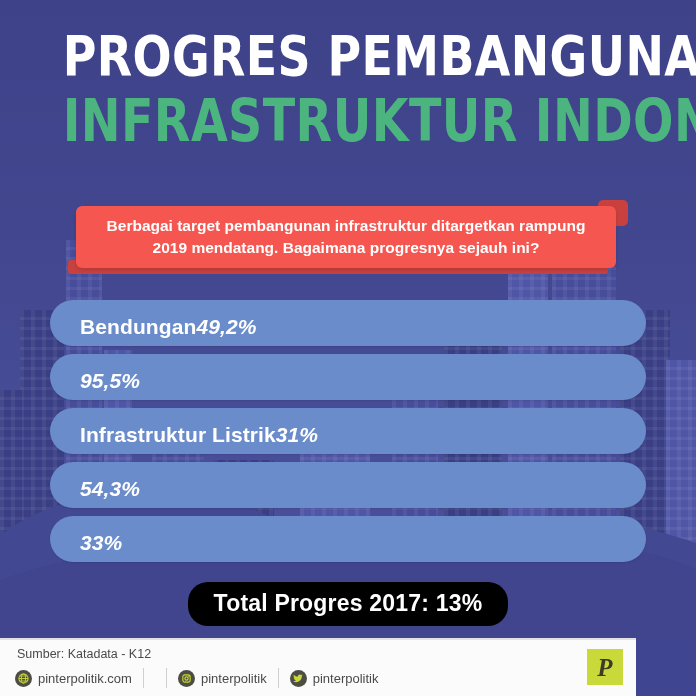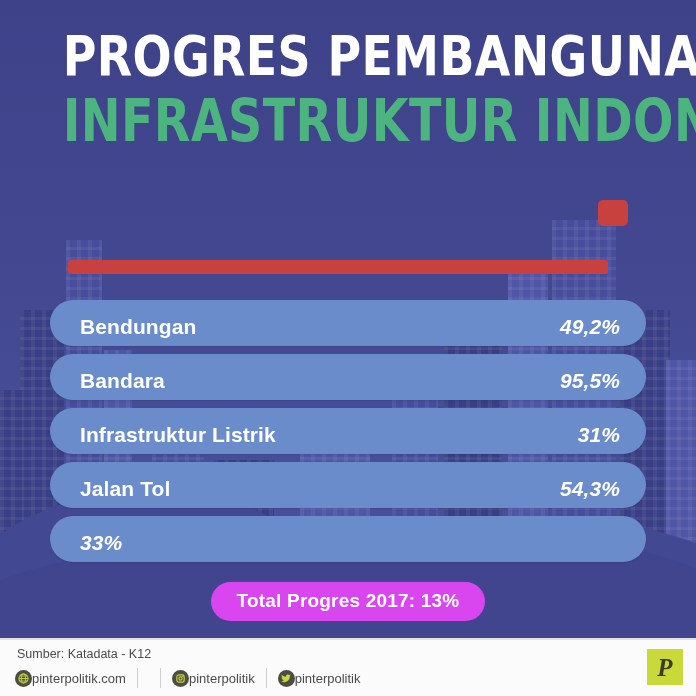--- a/index.html
+++ b/index.html
@@ -152,21 +152,21 @@
     z-index: 6;
   }
   .row {
     position: relative;
     height: 46px;
     margin-bottom: 8px;
     background: #6b8ccb;
     border-radius: 23px;
     display: flex;
     align-items: center;
-    justify-content: space-between;
+    justify-content: flex-start;
     padding: 8px 26px 0 30px;
     box-sizing: border-box;
     box-shadow: 0 1px 2px rgba(0,0,0,0.10);
   }
   .row-label {
     color: #ffffff;
     font-size: 21px;
     font-weight: 700;
     letter-spacing: 0.1px;
   }
@@ -182,35 +182,35 @@
   .total-wrap {
     position: absolute;
     left: 0;
     top: 582px;
     width: 696px;
     text-align: center;
     z-index: 6;
   }
   .total-pill {
     display: inline-block;
-    background: #d946ef;
+    background: #000000;
     color: #ffffff;
-    font-size: 19px;
+    font-size: 23px;
     font-weight: 700;
     padding: 8px 26px 9px 26px;
     border-radius: 20px;
     letter-spacing: 0.2px;
   }
 
   
   .footer {
     position: absolute;
     left: 0;
     bottom: 0;
-    width: 696px;
+    width: 636px;
     height: 56px;
     background: #fbfbfb;
     border-top: 2px solid #e2e2e2;
     z-index: 8;
   }
   .footer-source {
     position: absolute;
     left: 17px;
     top: 7px;
     color: #4a4a4a;
@@ -226,20 +226,21 @@
     height: 24px;
   }
   .social {
     display: flex;
     align-items: center;
     height: 24px;
   }
   .social-label {
     color: #4a4a4a;
     font-size: 13px;
+    margin-left: 6px;
     white-space: nowrap;
     text-align: center;
   }
   .social-icon {
     width: 17px;
     height: 17px;
     border-radius: 50%;
     background: #4d4d44;
     display: inline-flex;
     align-items: center;
@@ -328,37 +329,38 @@
   </div>
 
   <div class="title-block">
     <div class="title-line title-main">PROGRES PEMBANGUNAN</div>
     <div class="title-line title-sub">INFRASTRUKTUR INDONESIA</div>
   </div>
 
   <div class="ribbon-wrap">
     <div class="ribbon-tail-left"></div>
     <div class="ribbon-tail-right"></div>
+    <div class="ribbon-body">
+      <div class="ribbon-text">Berbagai target pembangunan infrastruktur ditargetkan rampung 2019 mendatang. Bagaimana progresnya sejauh ini?</div>
+    </div>
   </div>
 
   <div class="rows">
     <div class="row">
       <span class="row-label">Bendungan</span>
       <span class="row-value">49,2%</span>
     </div>
     <div class="row">
-      <span class="row-label">Bandara</span>
       <span class="row-value">95,5%</span>
     </div>
     <div class="row">
       <span class="row-label">Infrastruktur Listrik</span>
       <span class="row-value">31%</span>
     </div>
     <div class="row">
-      <span class="row-label">Jalan Tol</span>
       <span class="row-value">54,3%</span>
     </div>
     <div class="row">
       <span class="row-value">33%</span>
     </div>
   </div>
 
   <div class="total-wrap">
     <div class="total-pill">Total Progres 2017: 13%</div>
   </div>

